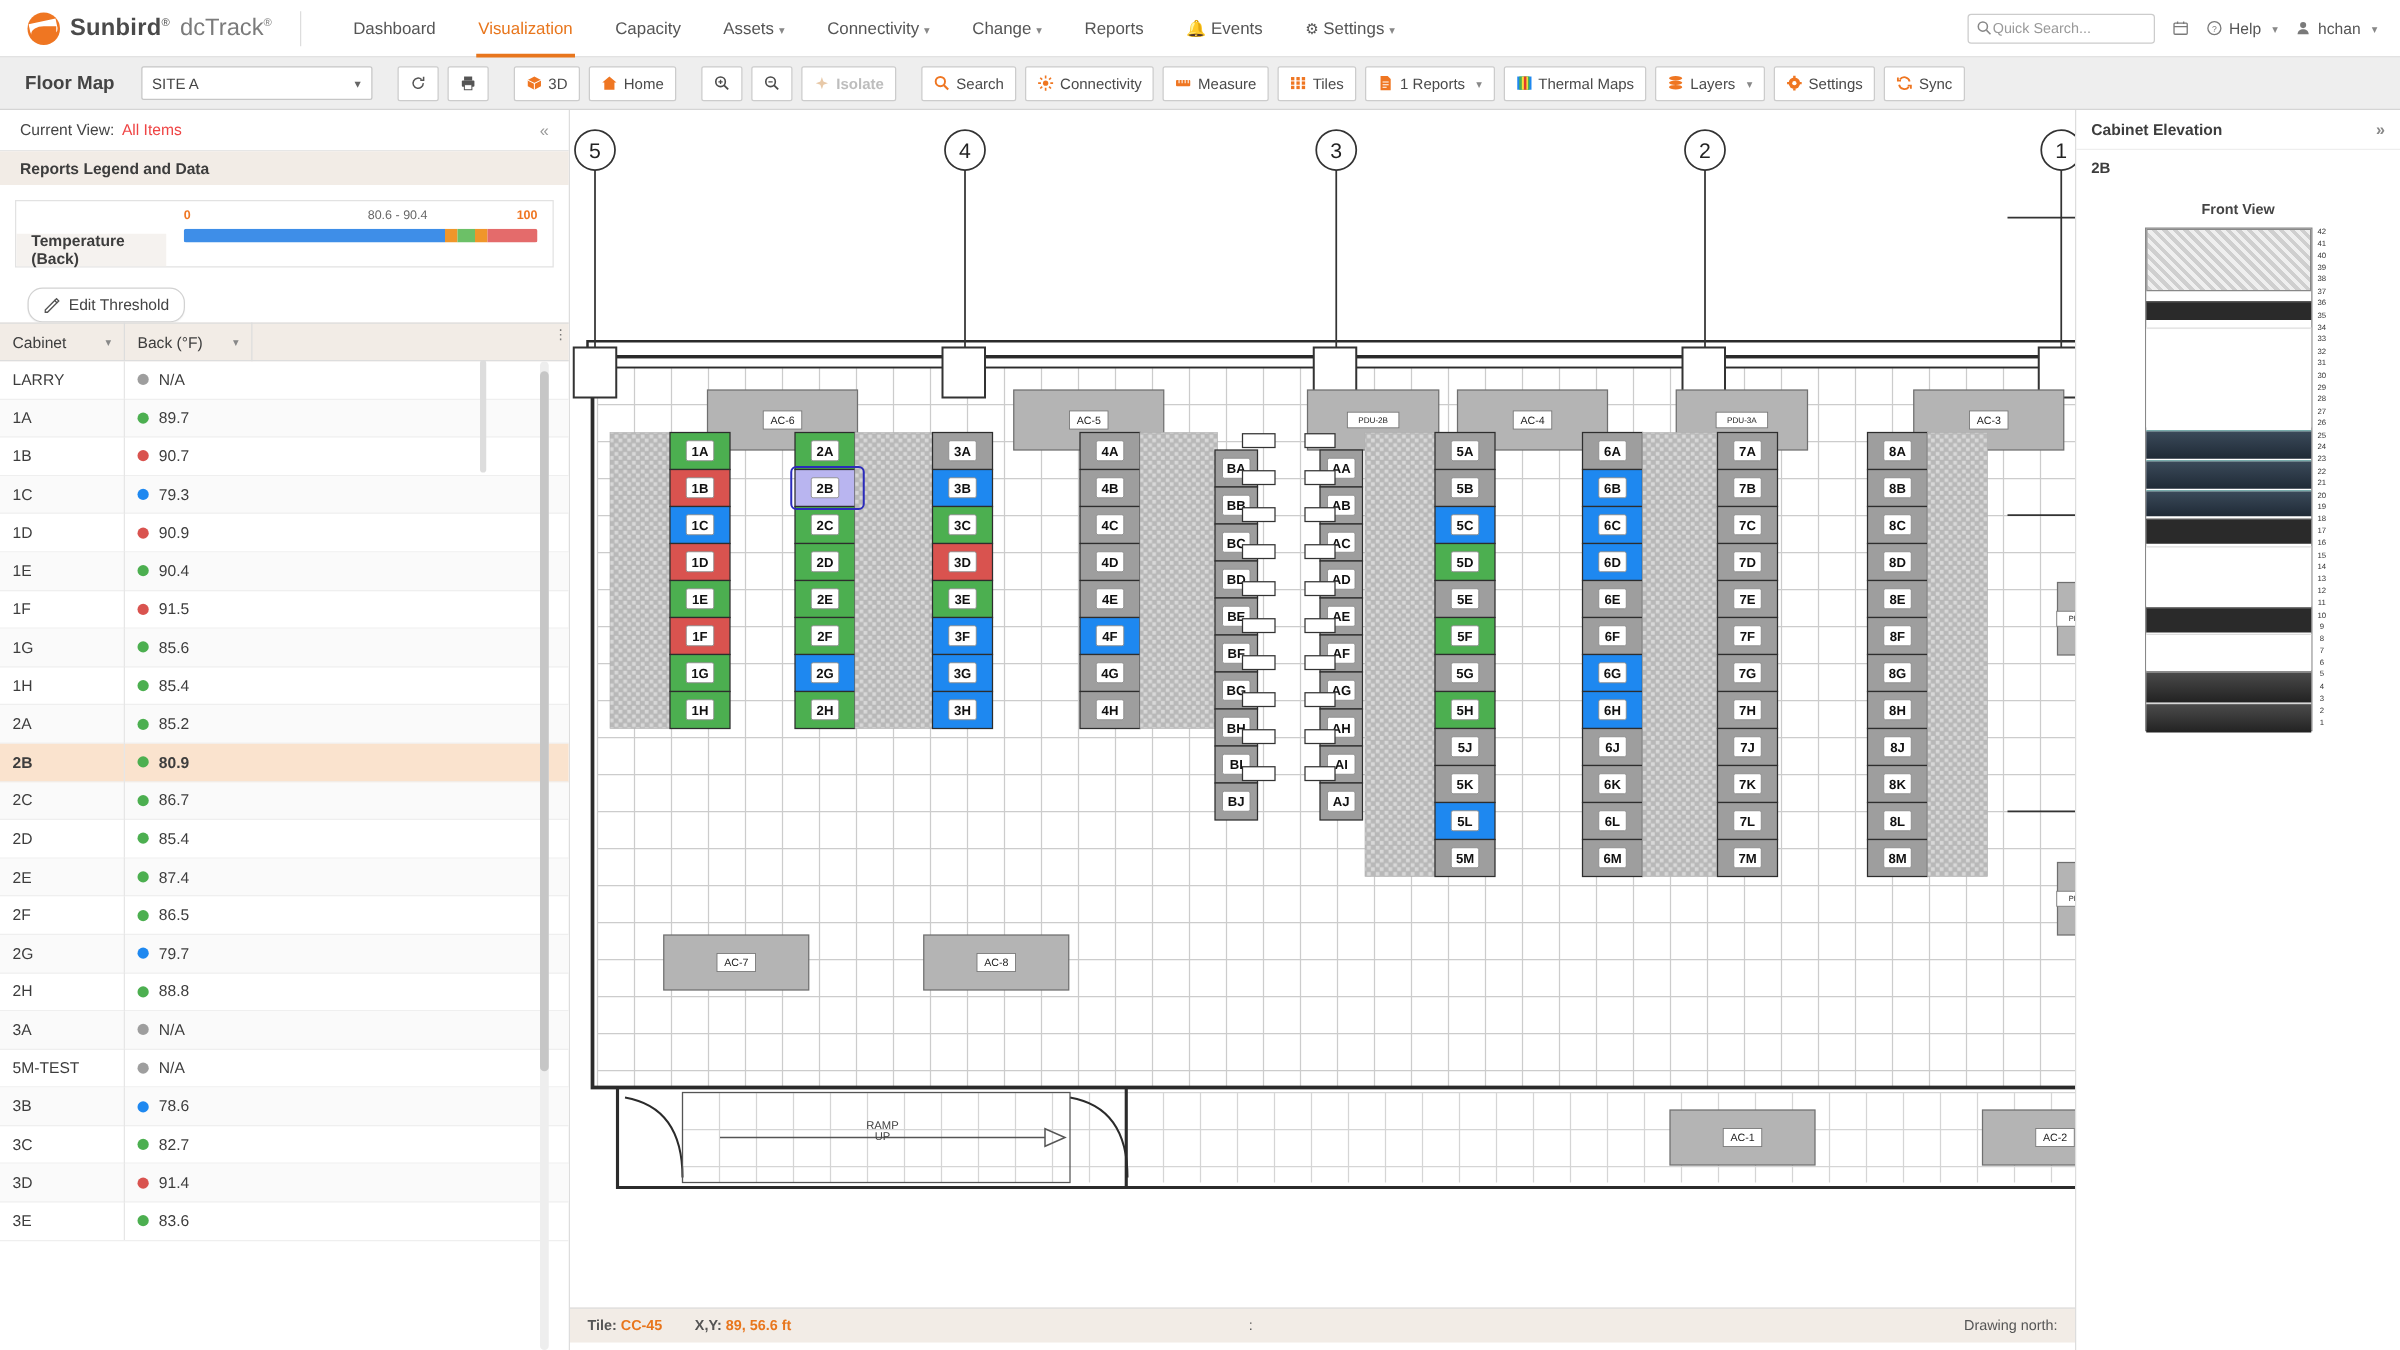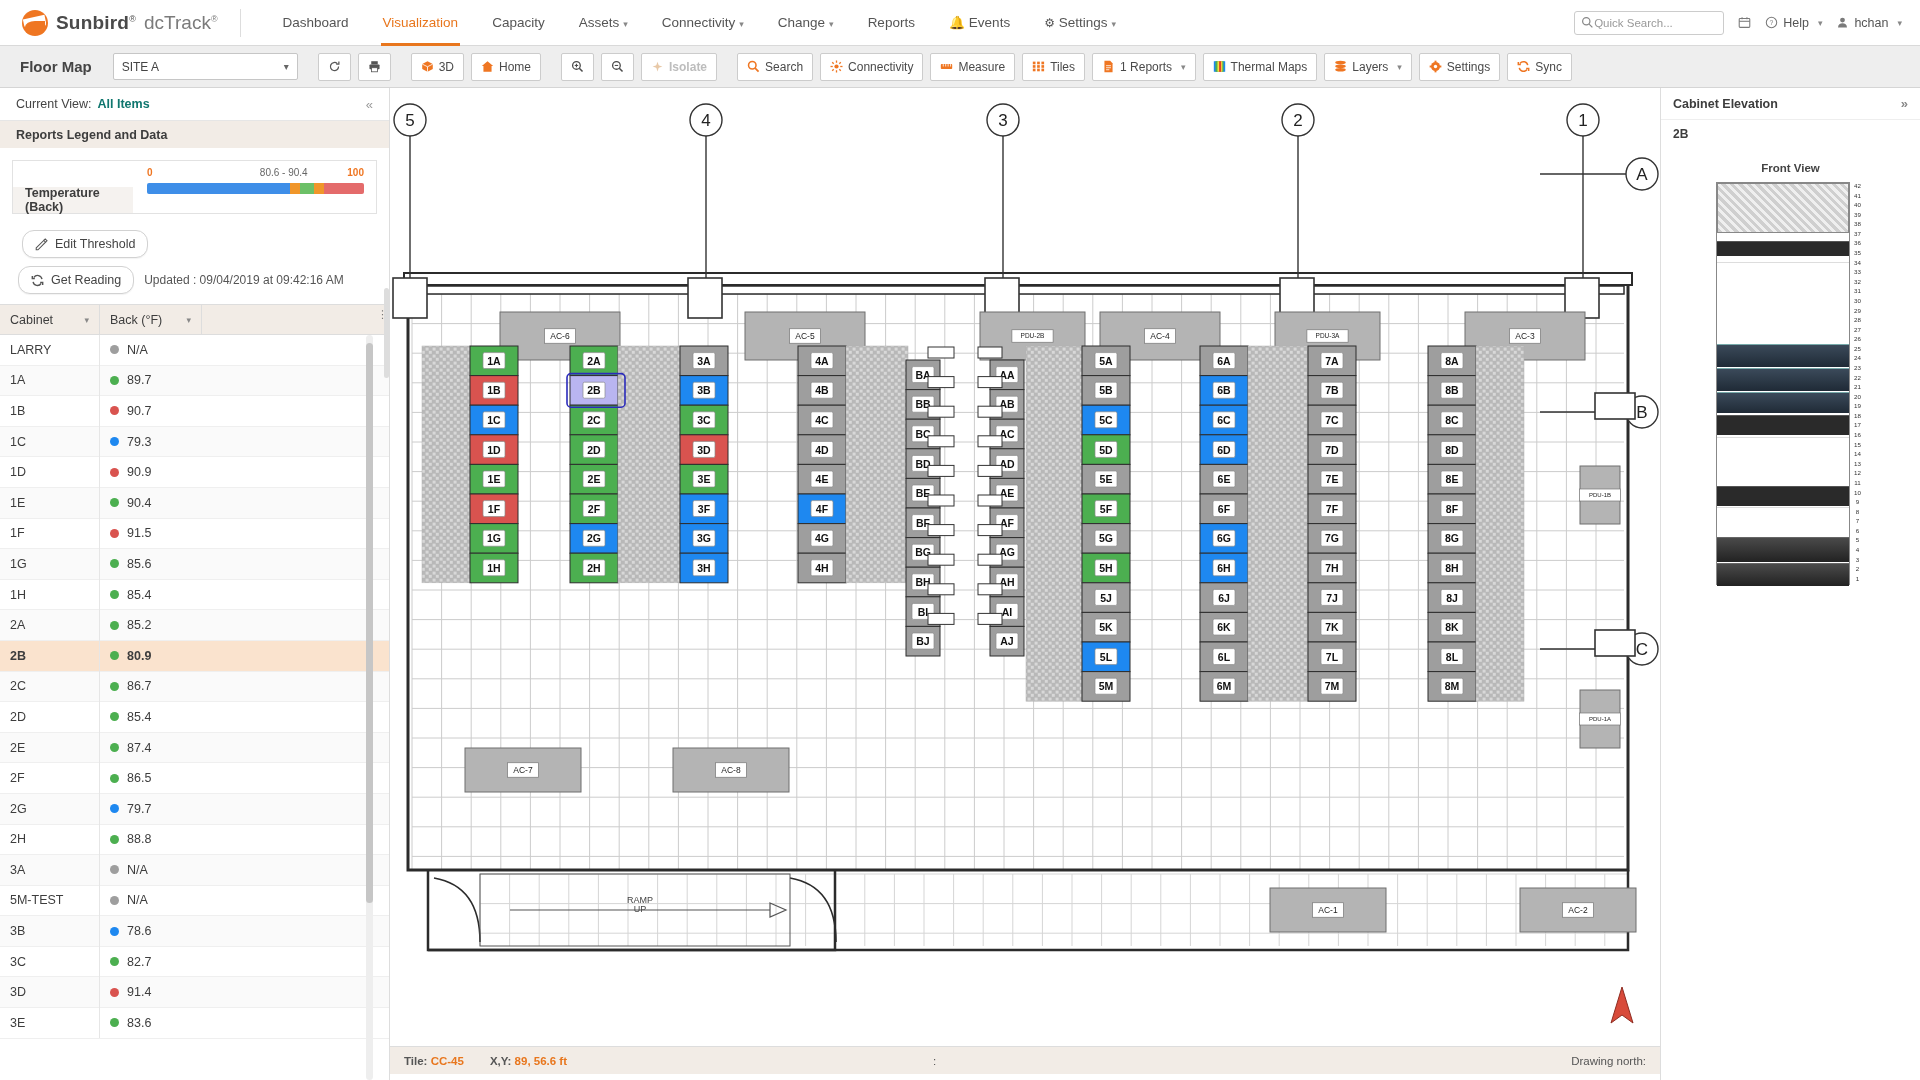--- a/index.html
+++ b/index.html
@@ -37,23 +37,23 @@
   .tb-select { width:185px; height:27px; background:#fff; border:1px solid #c6c6c6; border-radius:2px;
       display:flex; align-items:center; padding:0 8px; font-size:12px; color:#444; }
   .tb-select .caret { margin-left:auto; font-size:10px; color:#666; }
   .tb-btn { height:28px; min-width:30px; background:#fff; border:1px solid #ccc; display:flex; align-items:center;
       justify-content:center; gap:5px; padding:0 9px; font-size:12px; color:#4a4a4a; cursor:pointer; border-radius:2px; white-space:nowrap; }
   .tb-btn.disabled { color:#bdbdbd;font-weight:bold; }
   .tb-sep { width:6px; }
 
   
   .body-row { display:flex; height:calc(1080px - 46px - 42px); }
-  .leftpane { width:390px; border-right:1px solid #ddd; display:flex; flex-direction:column; background:#fff; position:relative; }
+  .leftpane { width:456px; border-right:1px solid #ddd; display:flex; flex-direction:column; background:#fff; position:relative; }
   .curview { height:33px; display:flex; align-items:center; padding:0 16px; font-size:12.5px; color:#444; border-bottom:1px solid #e6e6e6; gap:6px;}
-  .curview b { color:#0f766e; font-weight:bold; }
+  .curview b { color:#ef4444; font-weight:normal; }
   .collapse { margin-left:auto; color:#999; font-size:13px; cursor:pointer; }
   .rl-head { background:#f2ece6; height:27px; display:flex; align-items:center; padding:0 16px; font-size:12.5px; font-weight:bold; color:#3d3d3d; }
   .legend-card { margin:12px 12px 0 12px; border:1px solid #e2e2e2; background:#fff; display:flex; height:54px; align-items:stretch; }
   .legend-name { width:120px; background:#f5f2ef; display:flex; align-items:center; padding-left:12px; font-size:12.5px; font-weight:bold; color:#3d3d3d;margin-top:26px; }
   .legend-bar-wrap { flex:1; padding:6px 12px 0 14px; position:relative;}
   .legend-ticks { display:flex; font-size:10px; color:#ef7622; font-weight:bold; position:relative; height:13px; }
   .legend-ticks .t0 { position:absolute; left:0; }
   .legend-ticks .tm { position:absolute; left:52%; color:#666; font-weight:normal; }
   .legend-ticks .t1 { position:absolute; right:0; }
   .legend-bar { height:11px; display:flex; border-radius:2px; overflow:hidden; margin-top:3px; position:relative;}
@@ -357,31 +357,20 @@
     </div>
 
     <div class="btn-row1">
       <div class="wbtn">
         <svg class="icon-sm" viewBox="0 0 16 16">
             <path d="M1.5 12.3 10.8 3l2.2 2.2-9.3 9.3H1.5z" fill="none" stroke="#555" stroke-width="1.3"></path>
             <path d="M10.8 3 12.6 1.2l2.2 2.2L13 5.2" fill="none" stroke="#555" stroke-width="1.3"></path>
           </svg>
         <span>Edit Threshold</span>
       </div>
-    </div>
-    <div class="btn-row2">
-      <div class="wbtn">
-        <svg class="icon-sm" viewBox="0 0 16 16">
-            <path d="M13.5 6.4A5.4 5.4 0 0 0 3.6 4.3" fill="none" stroke="#555" stroke-width="1.7"></path>
-            <path d="M2.6 9.6a5.4 5.4 0 0 0 9.8 2.1" fill="none" stroke="#555" stroke-width="1.7"></path>
-            <path d="M1.6 2.4v3.1h3.1M14.4 13.6v-3.1h-3.1" fill="none" stroke="#555" stroke-width="1.7"></path>
-          </svg>
-        <span>Get Reading</span>
-      </div>
-      <span class="updated">Updated : 09/04/2019 at 09:42:16 AM</span>
     </div>
 
     <div class="tbl-head">
       <div class="th c1">
         <span>Cabinet</span>
           <span class="caret">▾</span>
       </div>
       <div class="th c2">
         <span>Back (°F)</span>
           <span class="caret">▾</span>

